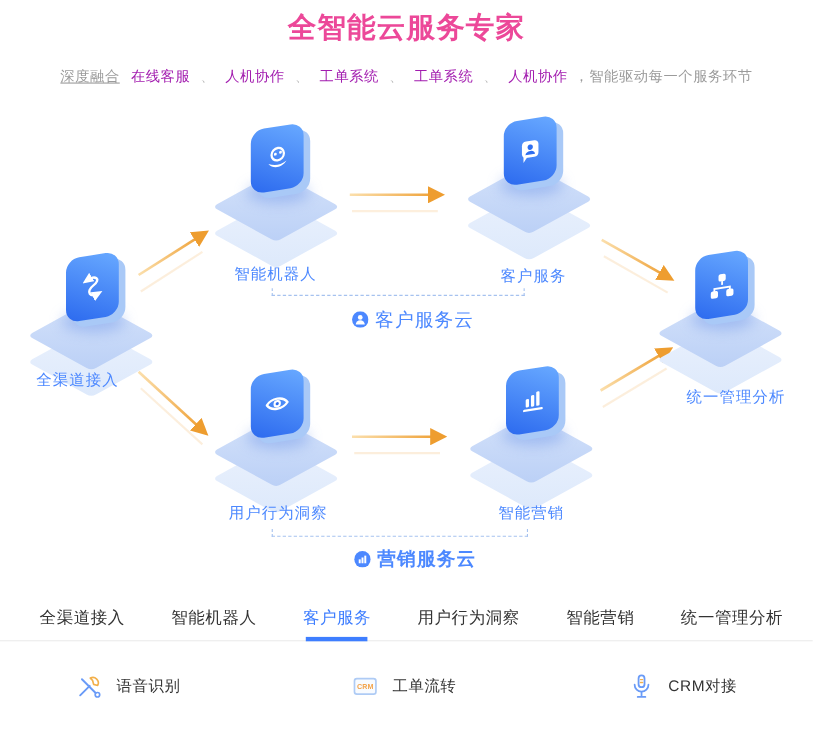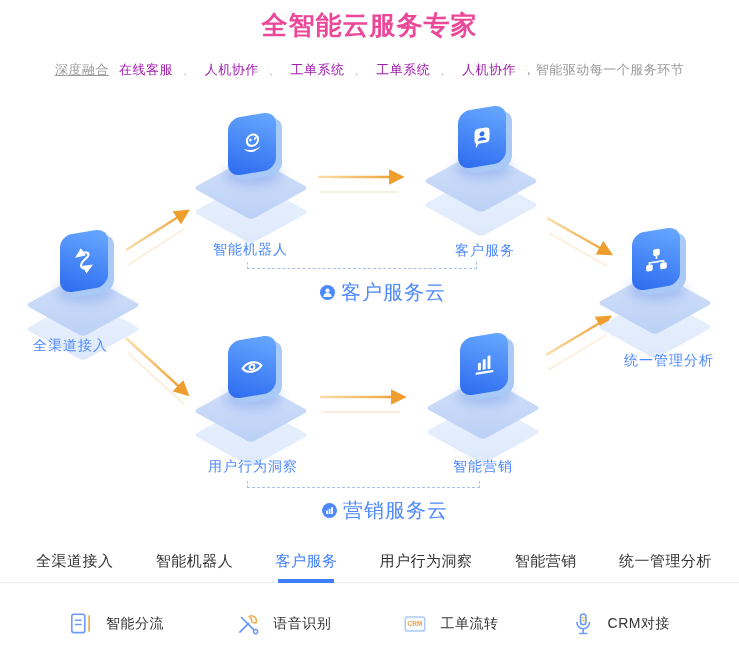--- a/index.html
+++ b/index.html
@@ -29,21 +29,21 @@
   .tile-back { position:absolute; left:40px; top:5px; width:48px; height:58px;
     border-radius:12px; background:#A9C9F7; transform:skewY(-9deg); }
   .tile-face { position:absolute; left:34px; top:0; width:48px; height:58px;
     border-radius:12px; background:linear-gradient(205deg,#66A7FF 5%,#2E6CEF 95%);
     transform:skewY(-9deg); display:flex; align-items:center; justify-content:center; }
 
   .n-label { position:absolute; font-size:14px; color:#4C88FF; letter-spacing:1px; white-space:nowrap; }
 
   .bracket { position:absolute; height:7px; border:1px dashed #A6C2EF; border-top:none; }
   .cloud-tag { position:absolute; display:flex; align-items:center; gap:6px;
-    font-size:20px; color:#4C88FF; letter-spacing:1px; }
+    font-size:17px; color:#4C88FF; letter-spacing:1px; }
 
   
   .tab-bar { position:absolute; left:0; top:541px; width:739px; height:42px;
     border-bottom:1px solid #ECECEC; display:flex; justify-content:space-between;
     align-items:center; padding:0 27px 0 36px; }
   .tab { position:relative; height:42px; display:flex; align-items:center;
     font-size:15px; color:#333; cursor:pointer; letter-spacing:0.5px; }
   .tab.active { color:#3E7EFF; }
   .tab.active::after { content:""; position:absolute; left:50%; transform:translateX(-50%);
     bottom:0; width:56px; height:4px; background:#3E7EFF; }
@@ -226,21 +226,21 @@
         <svg width="15" height="15" viewBox="0 0 16 16">
           <circle cx="8" cy="8" r="8" fill="#4C88FF"></circle>
           <circle cx="8" cy="6" r="2.3" fill="#fff"></circle>
           <path d="M3.6 12.8 a4.4 4.2 0 0 1 8.8 0 z" fill="#fff"></path>
         </svg>
       </span>
       <span>客户服务云</span>
     </div>
 
     <div class="bracket" style="left:247px; top:386px; width:233px;"></div>
-    <div class="cloud-tag" style="left:322px; top:402px;">
+    <div class="cloud-tag" style="left:322px; top:402px;font-weight:bold;">
       <span style="display:flex;">
         <svg width="15" height="15" viewBox="0 0 16 16">
           <circle cx="8" cy="8" r="8" fill="#4C88FF"></circle>
           <rect x="4.4" y="8" width="1.9" height="3.8" fill="#fff"></rect>
           <rect x="7.1" y="6.2" width="1.9" height="5.6" fill="#fff"></rect>
           <rect x="9.8" y="4.4" width="1.9" height="7.4" fill="#fff"></rect>
         </svg>
       </span>
       <span>营销服务云</span>
     </div>
@@ -250,30 +250,20 @@
     <div class="tab">全渠道接入</div>
     <div class="tab">智能机器人</div>
     <div class="tab active">客户服务</div>
     <div class="tab">用户行为洞察</div>
     <div class="tab">智能营销</div>
     <div class="tab">统一管理分析</div>
   </div>
 
   <div class="feature-bar">
 
-    <div class="feature">
-      <span style="display:flex;">
-        <svg width="26" height="26" viewBox="0 0 24 24">
-          <rect x="3.5" y="3" width="12" height="17" rx="2" fill="none" stroke="#6A9BF7" stroke-width="1.5"></rect>
-          <path d="M7 8.5 h5 M7 12.5 h5" stroke="#6A9BF7" stroke-width="1.5" stroke-linecap="round"></path>
-          <path d="M19.5 4.5 v14" stroke="#F3B04B" stroke-width="1.6" stroke-linecap="round"></path>
-        </svg>
-      </span>
-      <span class="f-label">智能分流</span>
-    </div>
 
 
     <div class="feature">
       <span style="display:flex;">
         <svg width="26" height="26" viewBox="0 0 24 24">
           <path d="M4.5 19.5 L12.5 11.5" stroke="#6A9BF7" stroke-width="1.6" stroke-linecap="round"></path>
           <path d="M13 5 a4.6 4.6 0 0 1 6.2 6.2 l-3.4 -0.9 -0.9 -3.4 z" fill="none" stroke="#F3B04B" stroke-width="1.4" stroke-linejoin="round"></path>
           <path d="M6 6 L17.5 17.5" stroke="#6A9BF7" stroke-width="1.6" stroke-linecap="round"></path>
           <circle cx="19" cy="19" r="1.9" fill="none" stroke="#6A9BF7" stroke-width="1.4"></circle>
         </svg>

